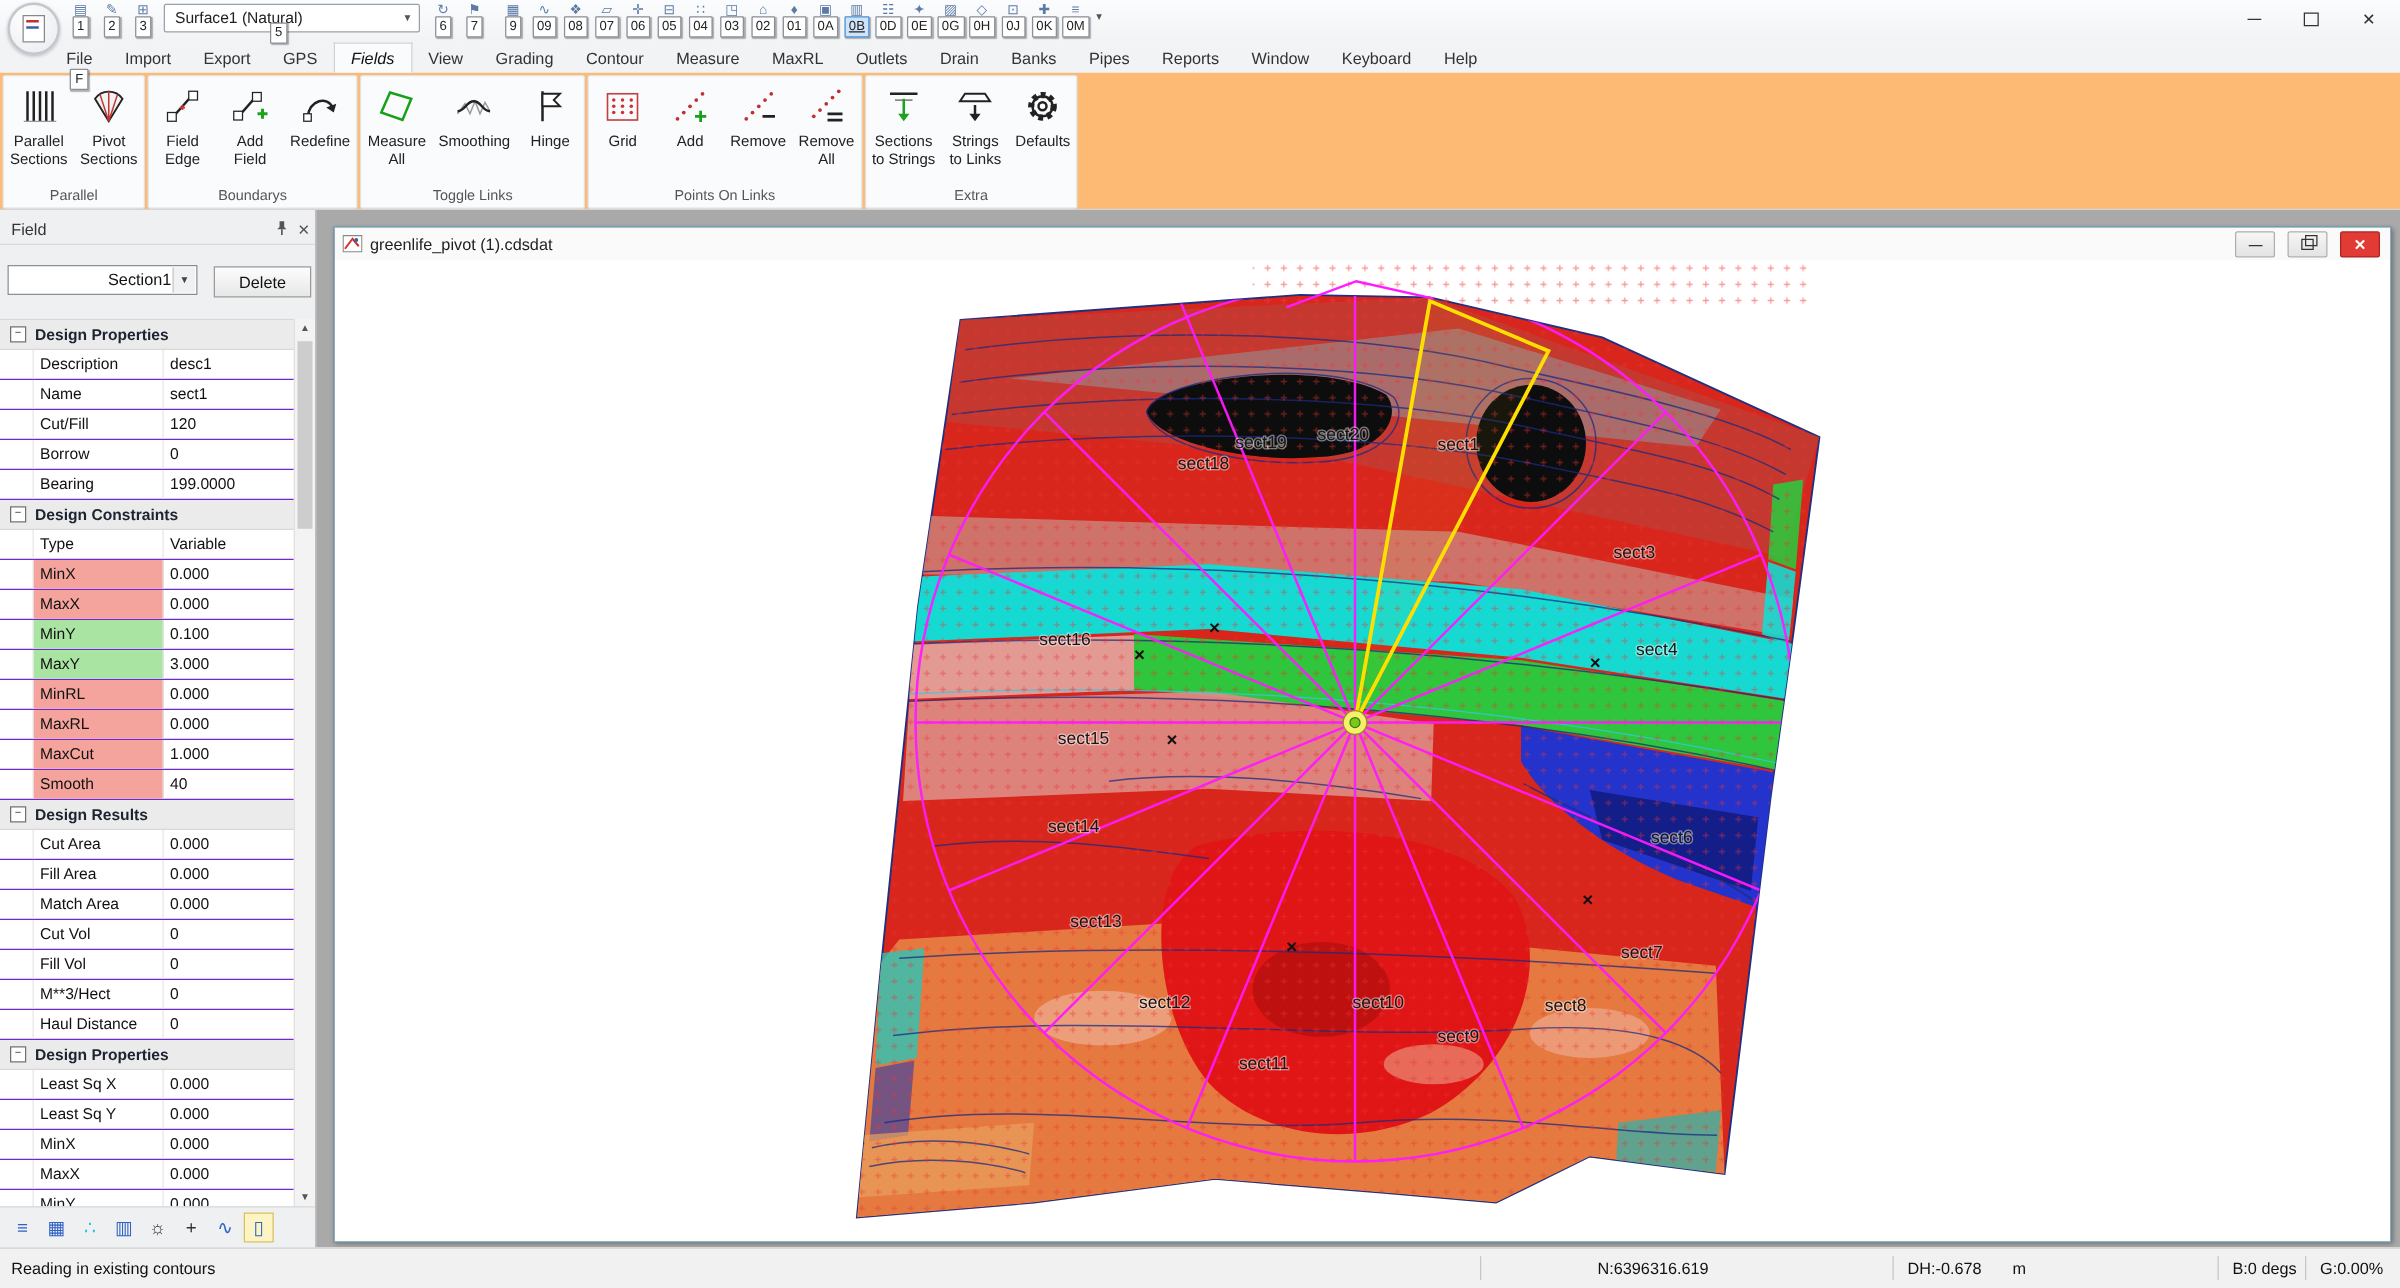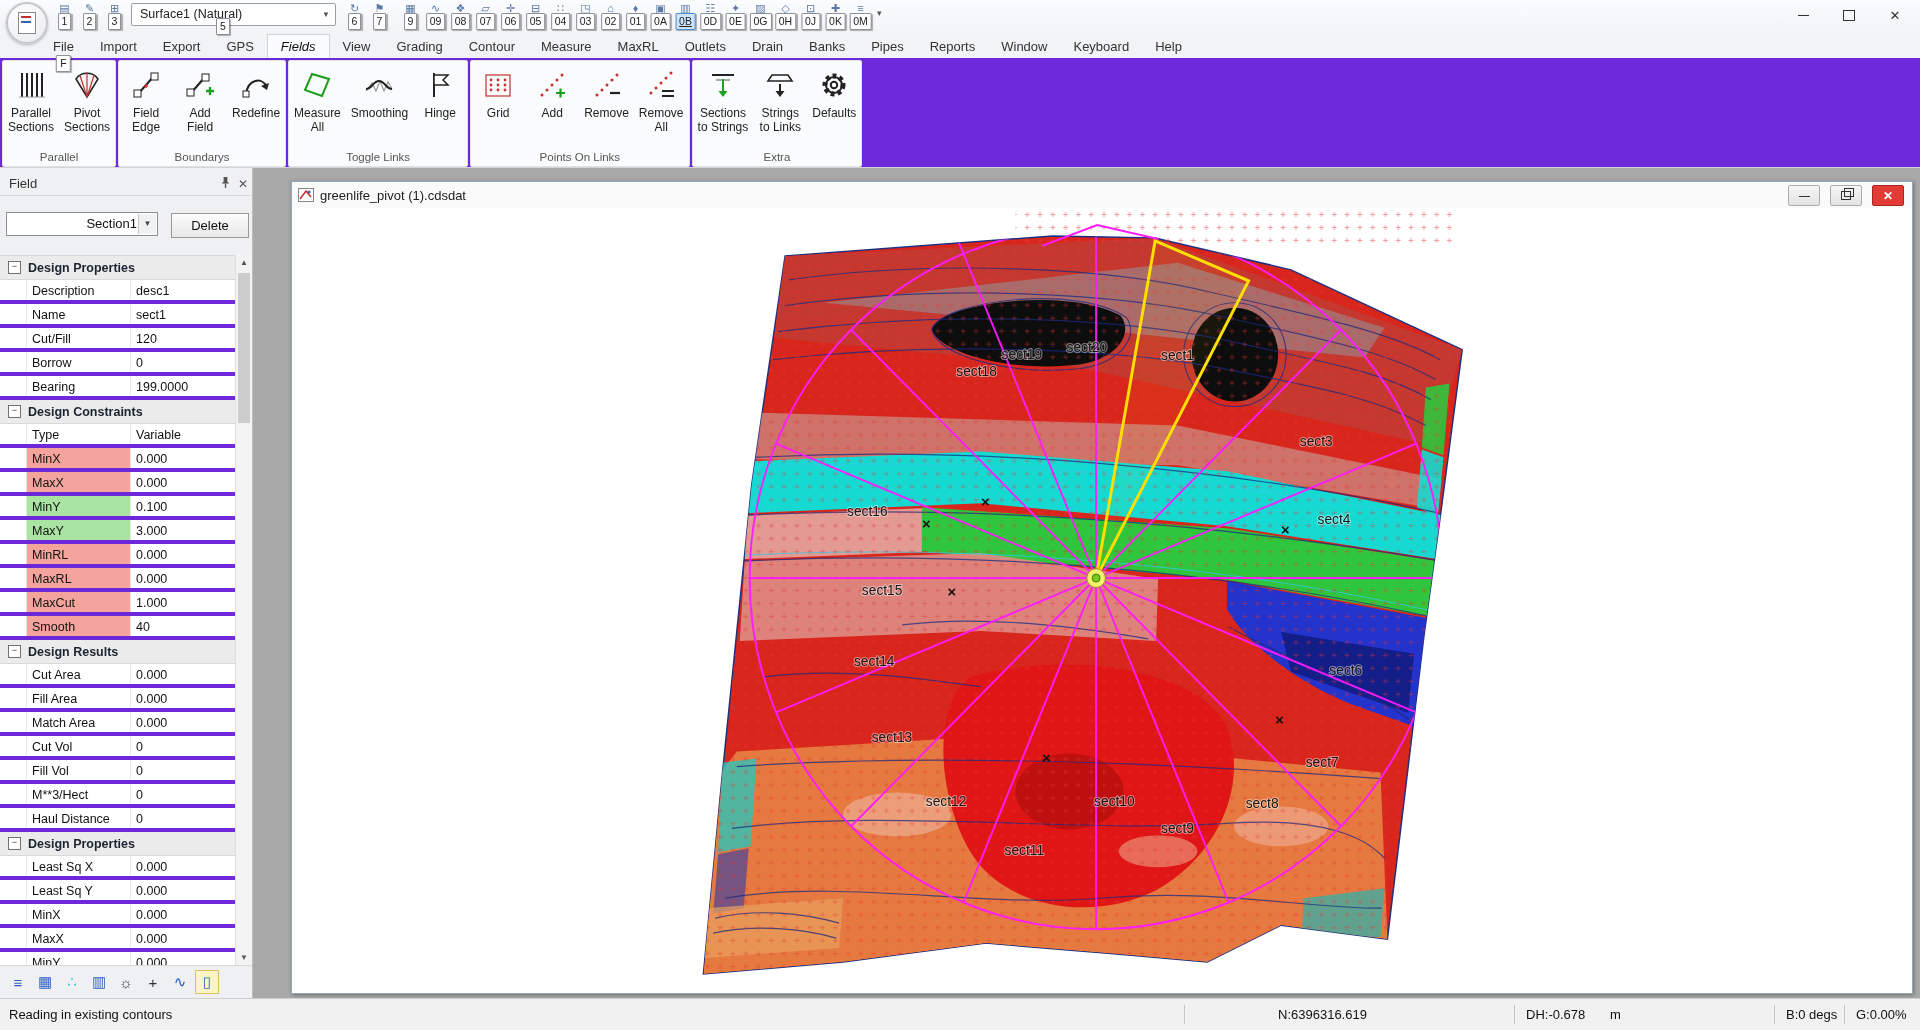--- a/index.html
+++ b/index.html
@@ -34,21 +34,21 @@
   .glyph-x{font-size:13px;line-height:1;}
 
   
   .menubar{position:absolute;left:0;top:34px;right:0;height:24px;background:#f2f3f5;
     display:flex;align-items:flex-end;padding-left:40px;z-index:10;}
   .mtab{position:relative;font-size:13px;color:#333;padding:4px 13px 4px;cursor:default;}
   .mtab.active{background:#fafbfc;border:1px solid #cfd2d6;border-bottom:none;color:#111;font-style:italic;}
   .mtab .keytip{left:50%;top:20px;transform:translateX(-50%);}
 
   
-  .ribbon{position:absolute;left:0;top:58px;right:0;height:110px;background:#6d28d9;
+  .ribbon{position:absolute;left:0;top:58px;right:0;height:110px;background:#fdba74;
     border-bottom:1px solid #d2d4d8;display:flex;align-items:stretch;padding:2px 0 0 2px;box-sizing:border-box;}
   .rgroup{display:flex;flex-direction:column;border:1px solid #e0e2e6;background:#fafbfc;
     margin-right:2px;border-radius:2px;}
   .rbtns{display:flex;align-items:flex-start;flex:1;}
   .rbtn{display:flex;flex-direction:column;align-items:center;min-width:54px;padding:4px 5px 0;height:82px;box-sizing:border-box;}
   .ricon{height:40px;display:flex;align-items:center;justify-content:center;}
   .ricon svg{width:34px;height:32px;}
   .rlabel{white-space:pre-line;text-align:center;font-size:12px;line-height:1.18;color:#222;margin-top:1px;}
   .rgroup-label{margin-top:auto;text-align:center;font-size:11.5px;color:#555;padding:1px 8px 3px;}
 
@@ -61,21 +61,21 @@
   .ph-icon{width:18px;color:#555;font-size:12px;text-align:center;}
   .combo-row{position:absolute;left:0;top:44px;right:0;height:26px;text-align:right;}
   .section-combo{position:absolute;left:6px;top:0;width:152px;height:24px;background:#fff;
     border:1px solid #8a8f96;font-size:13px;line-height:22px;padding:0 20px 0 6px;box-sizing:border-box;color:#111;}
   .section-combo .arrow{position:absolute;right:1px;top:1px;bottom:1px;width:17px;background:#f0f1f3;
     border-left:1px solid #c8c8c8;font-size:8px;color:#444;display:flex;align-items:center;justify-content:center;}
   .delete-btn{position:absolute;left:171px;top:1px;width:76px;height:23px;background:linear-gradient(#fdfdfd,#e7e7e7);
     border:1px solid #9a9a9a;border-radius:0;font-size:13px;color:#111;display:flex;align-items:center;justify-content:center;}
   .pgrid{position:absolute;left:0;top:87px;width:236px;height:711px;background:#fff;overflow:hidden;
     border-top:1px solid #d8d8d8;font-size:12.5px;}
-  .prow{display:flex;height:24px;box-sizing:border-box;border-bottom:4px solid #6d28d9;align-items:stretch;background:#fff;}
+  .prow{display:flex;height:24px;box-sizing:border-box;border-bottom:1px solid #6d28d9;align-items:stretch;background:#fff;}
   .pgut{width:26px;flex:none;border-right:1px solid #e6e6e6;}
   .plab{width:104px;flex:none;border-right:1px solid #e6e6e6;padding:4px 0 0 5px;box-sizing:border-box;color:#111;}
   .pval{flex:1;padding:4px 0 0 5px;color:#111;}
   .hl-red{background:#f4a49c;}
   .hl-green{background:#a9e4a2;}
   .pgroup{background:#ebebeb;border-bottom:1px solid #d8d8d8;align-items:center;}
   .collapse-box{width:11px;height:11px;flex:none;border:1px solid #707070;background:#fff;font-size:9px;
     line-height:9px;text-align:center;margin:0 7px 0 8px;color:#333;box-sizing:content-box;}
   .pgl{font-weight:bold;color:#1b2430;}
   .pscroll{position:absolute;right:0;top:87px;width:17px;height:711px;background:#f3f3f3;border-left:1px solid #e0e0e0;box-sizing:border-box;}
@@ -85,21 +85,21 @@
   .panel-footer{position:absolute;left:0;bottom:0;right:0;height:32px;background:#eef0f1;border-top:1px solid #d8d8d8;
     display:flex;align-items:center;padding-left:6px;gap:3px;}
   .ficon{width:22px;height:22px;display:flex;align-items:center;justify-content:center;font-size:15px;color:#2f62c4;border:1px solid transparent;}
   .ficon[data-name="drainage-icon"]{color:#28c0e8;}
   .ficon[data-name="sun-icon"],.ficon[data-name="crosshair-icon"]{color:#333;}
   .ficon.active{background:#fdf4c3;border:1px solid #d8c06a;}
 
   
   .mdi{position:absolute;left:253px;top:168px;right:0;height:830px;background:#a9a9a9;}
   .docwin{position:absolute;left:14px;top:13px;right:7px;bottom:4px;background:#0f766e;
-    border:1px solid #8fa8bf;box-shadow:1px 1px 4px rgba(0,0,0,.35);margin-left:24px;}
+    border:1px solid #8fa8bf;box-shadow:1px 1px 4px rgba(0,0,0,.35);}
   .doctitle{position:absolute;left:0;top:0;right:0;height:26px;background:#fafafa;border-bottom:1px solid #e0e0e0;
     display:flex;align-items:center;padding-left:6px;font-size:13px;color:#222;}
   .docicon{width:16px;height:14px;margin-right:6px;flex:none;}
   .docbtns{position:absolute;right:8px;top:3px;display:flex;gap:10px;}
   .doc-btn{width:30px;height:19px;background:linear-gradient(#f6f6f6,#e3e3e3);border:1px solid #adadad;
     border-radius:2px;display:flex;align-items:center;justify-content:center;color:#333;}
   .doc-btn.close{background:#e23b36;border-color:#a82420;color:#fff;font-weight:bold;font-size:12px;}
   .glyph-restore{width:8px;height:7px;border:1.3px solid #333;display:block;position:relative;}
   .glyph-restore:before{content:"";position:absolute;left:2px;top:-4px;width:8px;height:7px;border:1.3px solid #333;}
   .doccanvas{position:absolute;left:0;top:26px;right:0;bottom:0;background:#fff;}

